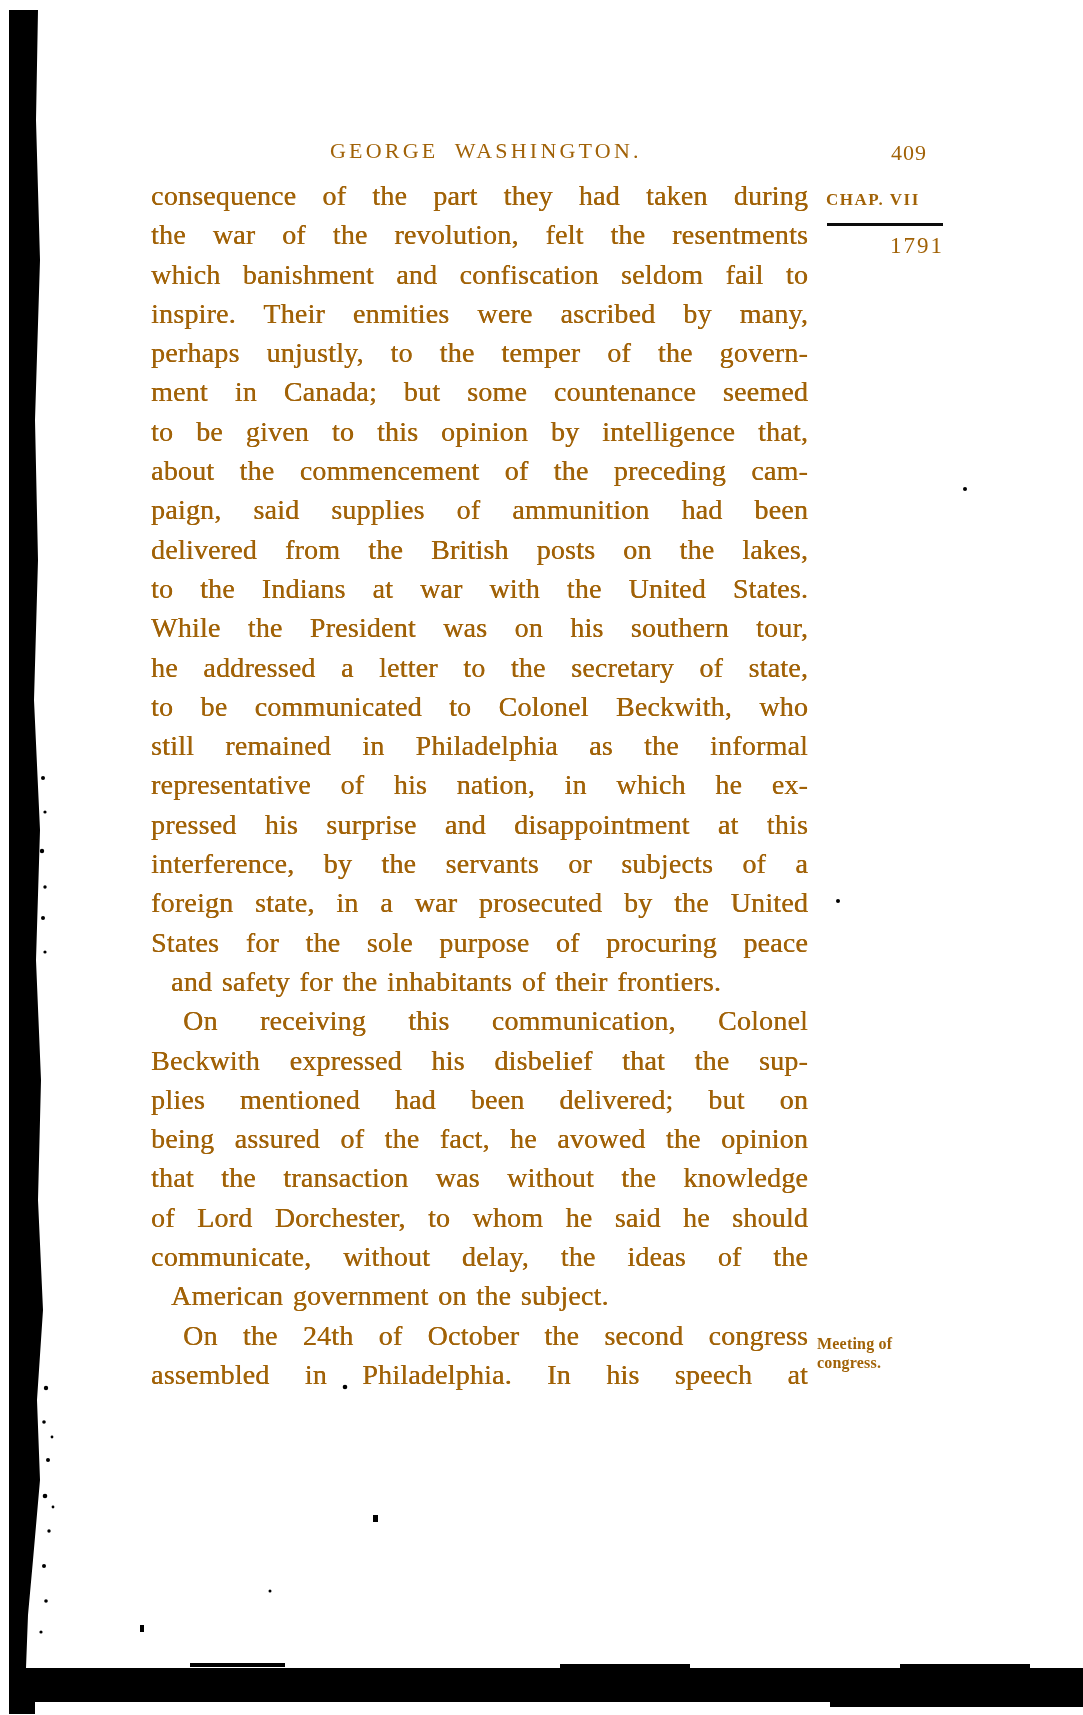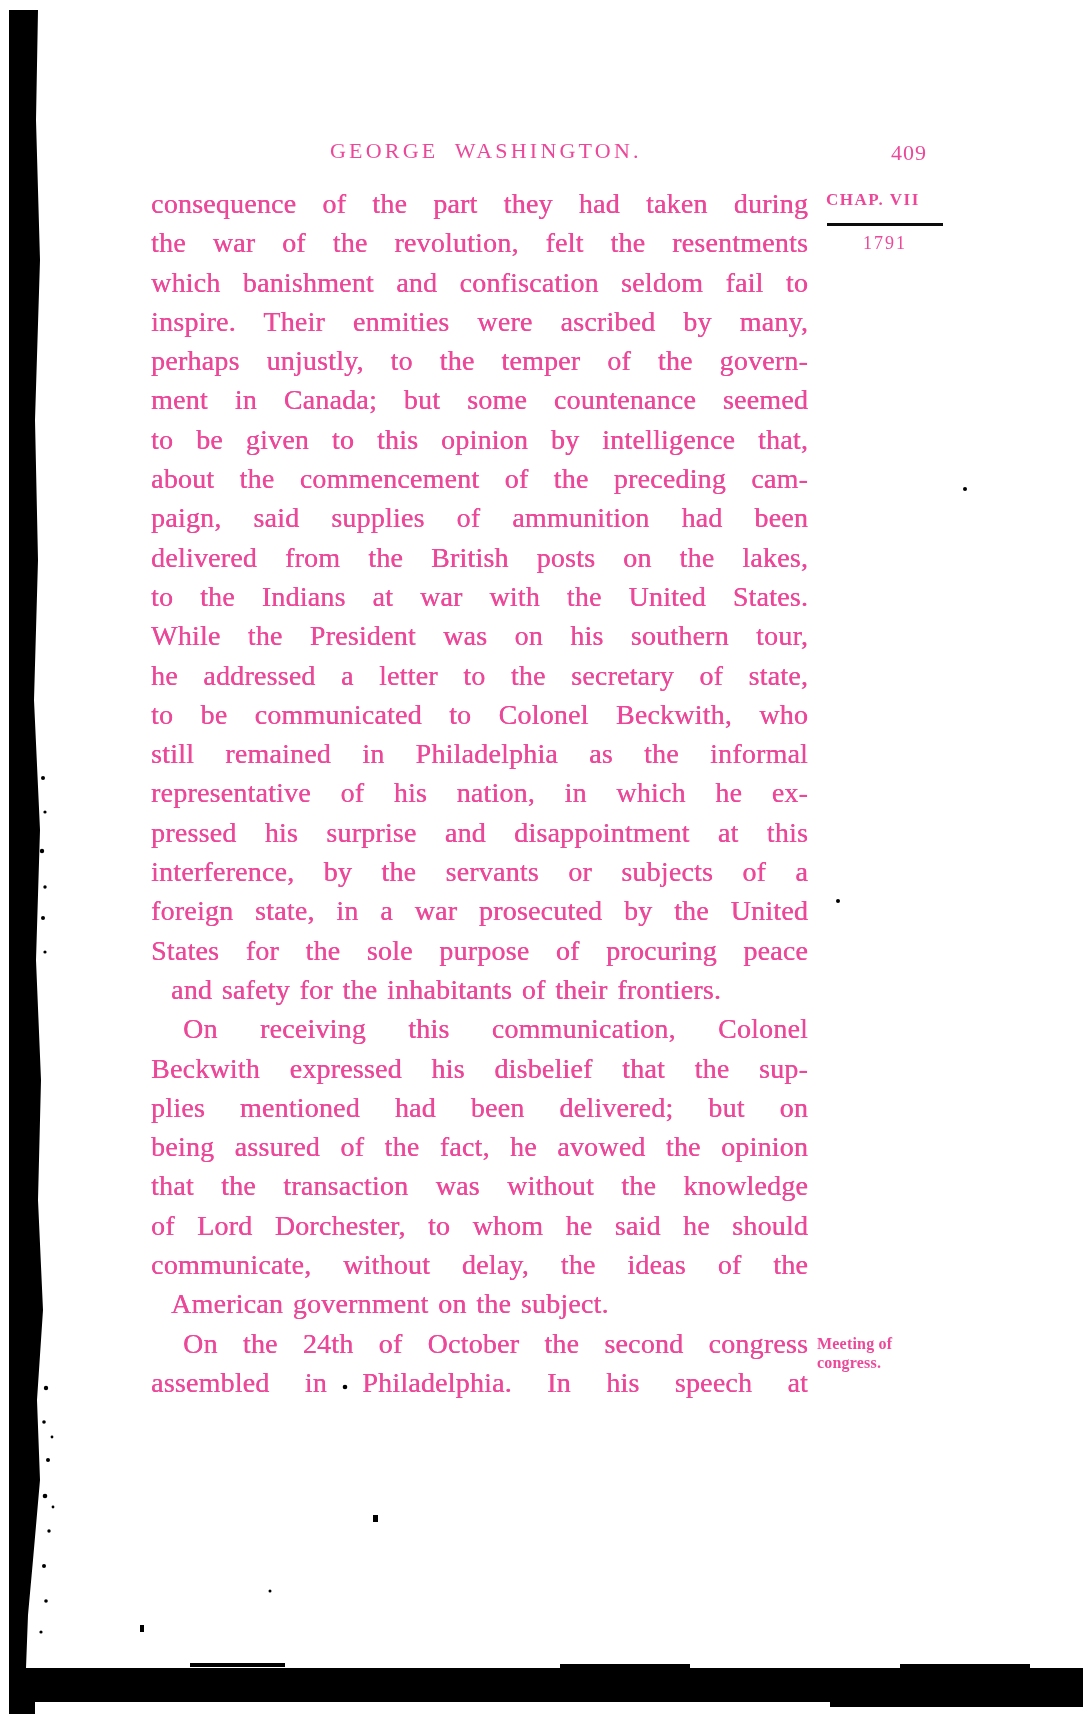--- a/index.html
+++ b/index.html
@@ -4,21 +4,21 @@
 <style>
   * { margin: 0; padding: 0; box-sizing: border-box; }
   html, body { background: #e8e8e8; }
   .page {
     position: relative;
     width: 1083px;
     height: 1715px;
     background: #ffffff;
     overflow: hidden;
     font-family: "Liberation Serif", serif;
-    color: #ec4899;
+    color: #a16207;
   }
   
   .artifact-svg {
     position: absolute;
     left: 0; top: 0;
     width: 1083px; height: 1715px;
     pointer-events: none;
   }
   
   .running-header {
@@ -49,37 +49,37 @@
   .margin-rule {
     position: absolute;
     left: 827px; top: 223px;
     width: 116px; height: 3px;
     background: #0c0c0c;
   }
   .year-label {
     position: absolute;
     left: 826px; top: 233px;
     width: 118px;
-    text-align: center;
-    font-size: 18px;
+    text-align: right;
+    font-size: 23px;
     letter-spacing: 2px;
   }
   .margin-note {
     position: absolute;
     left: 817px; top: 1334px;
     width: 110px;
     font-size: 16px;
     line-height: 19px;
     font-weight: 700;
     letter-spacing: 0.2px;
   }
   
   .body-text {
     position: absolute;
-    left: 151px; top: 184px;
+    left: 151px; top: 176px;
     width: 657px;
   }
   .line {
     height: 39.3px;
     line-height: 39.3px;
     font-size: 28px;
     letter-spacing: 0.2px;
     word-spacing: 2.5px;
     text-align: justify;
     text-align-last: justify;

